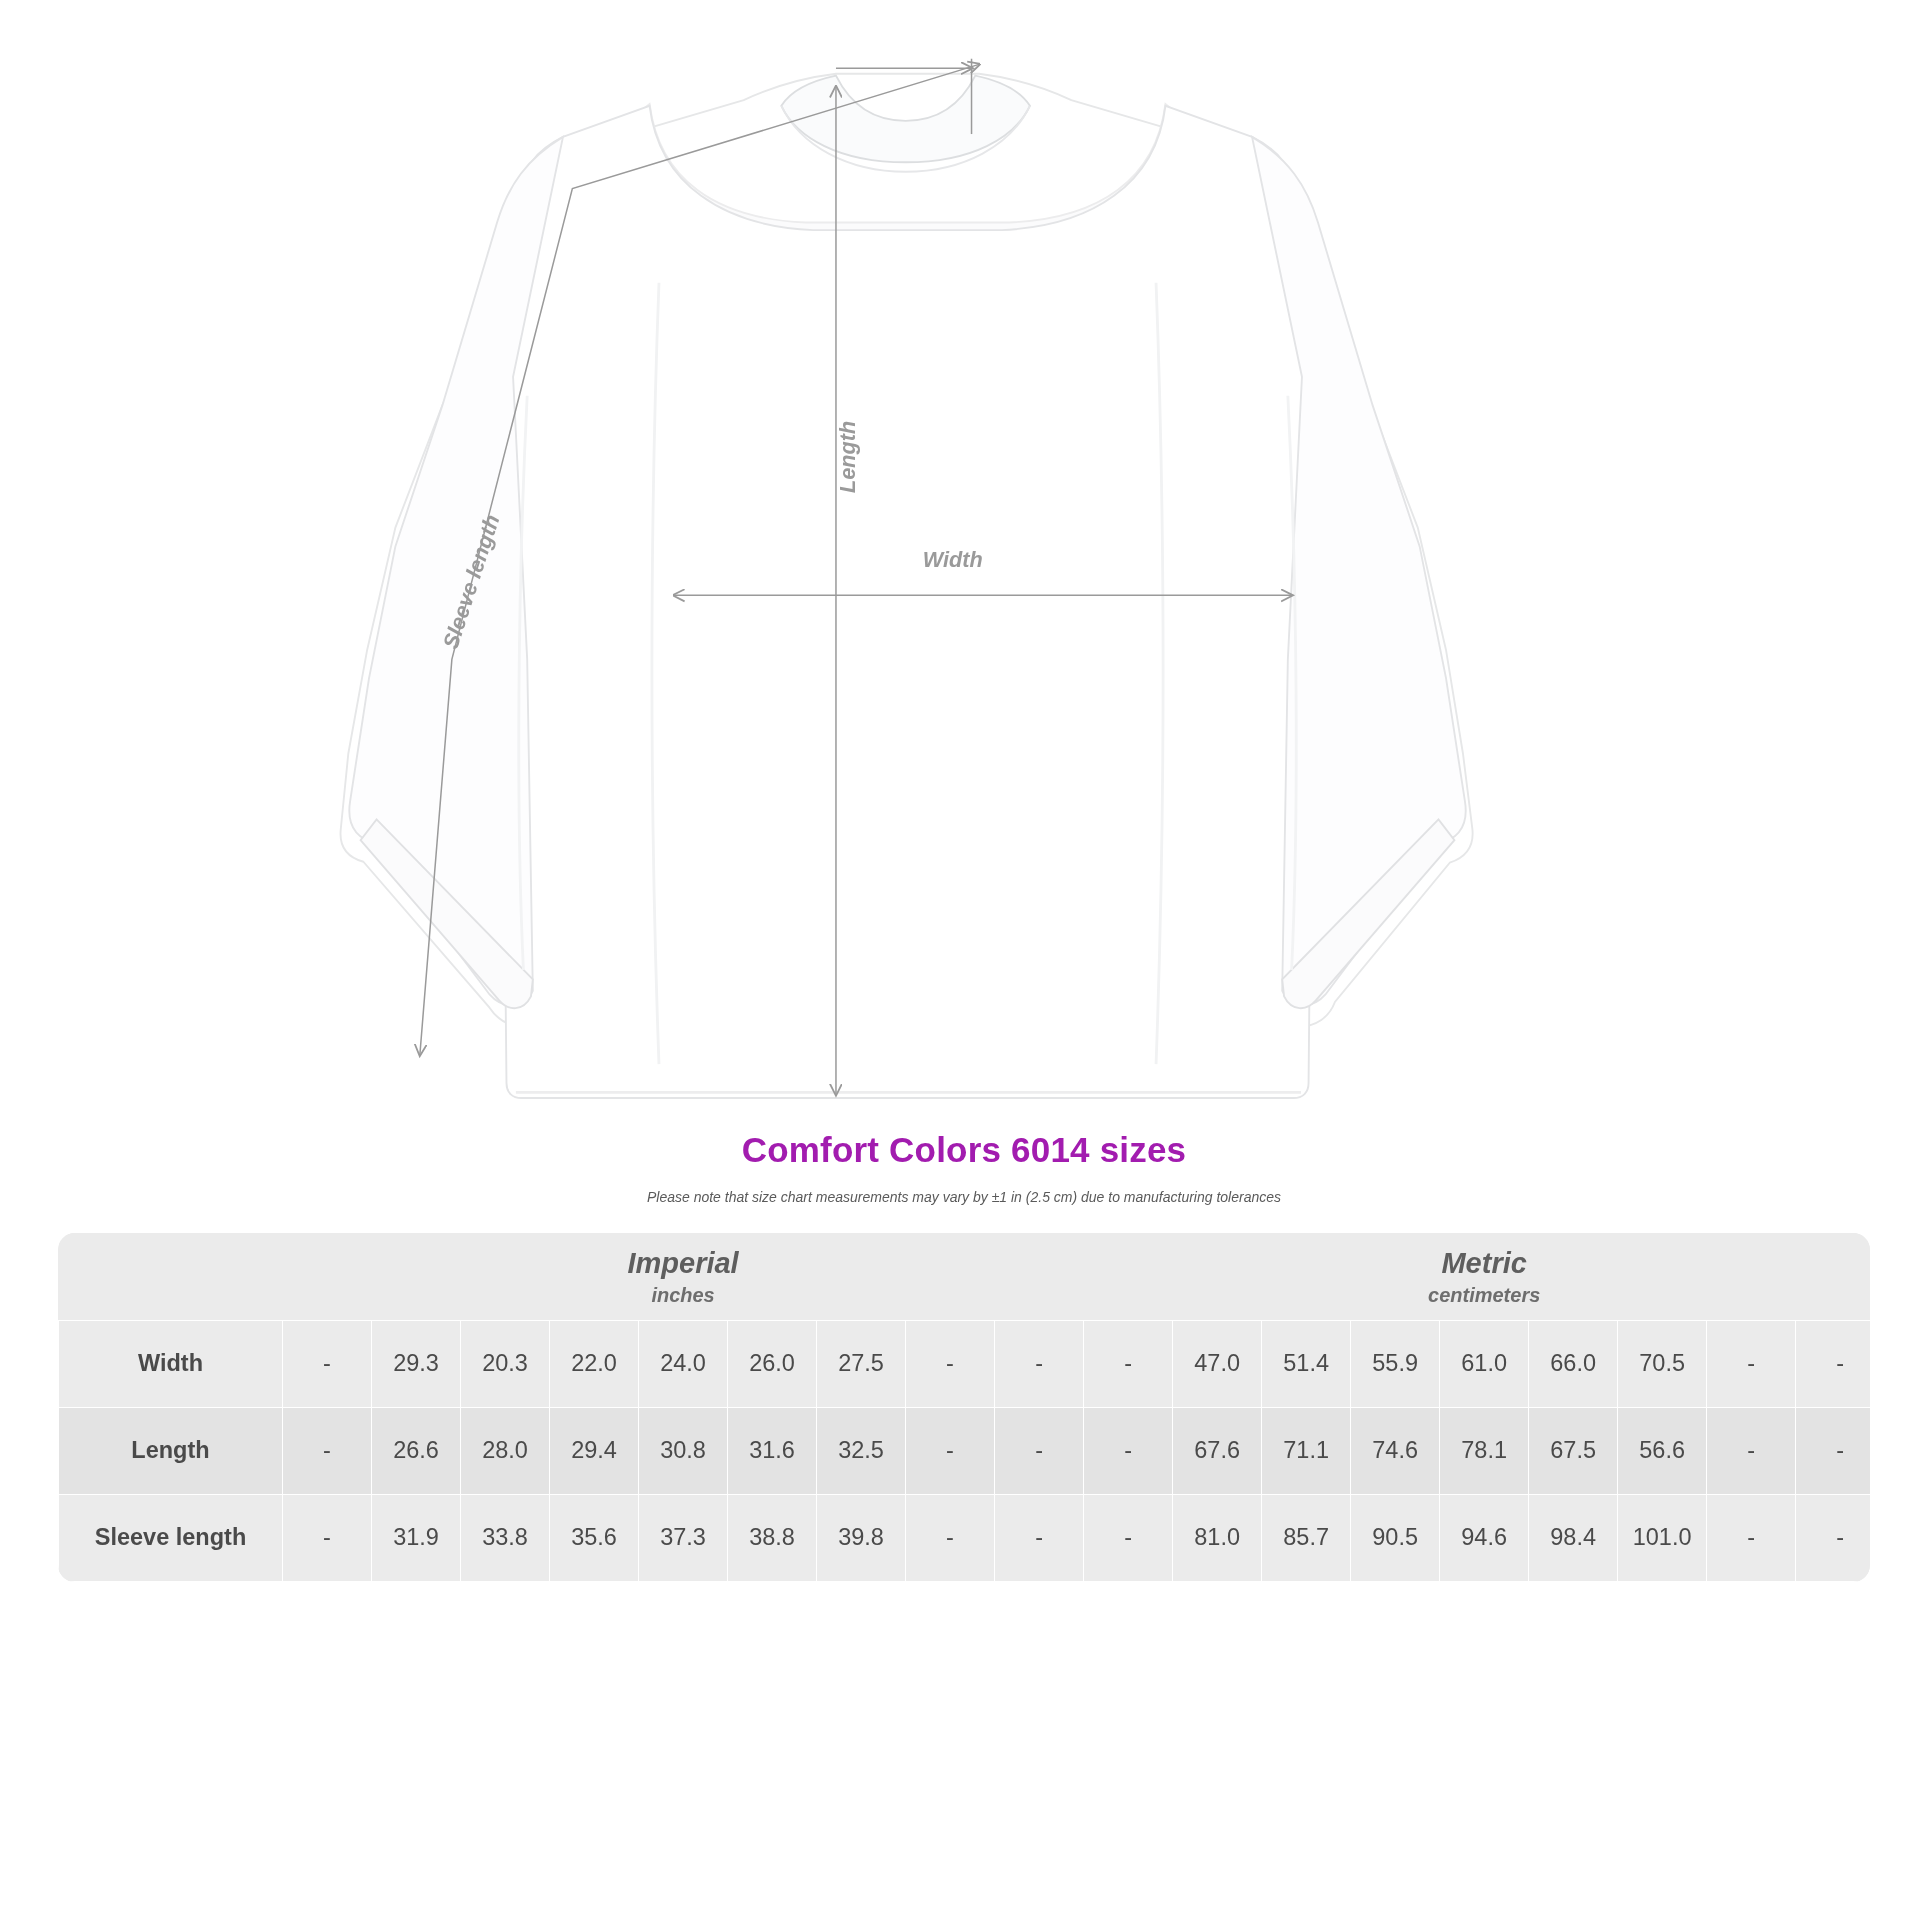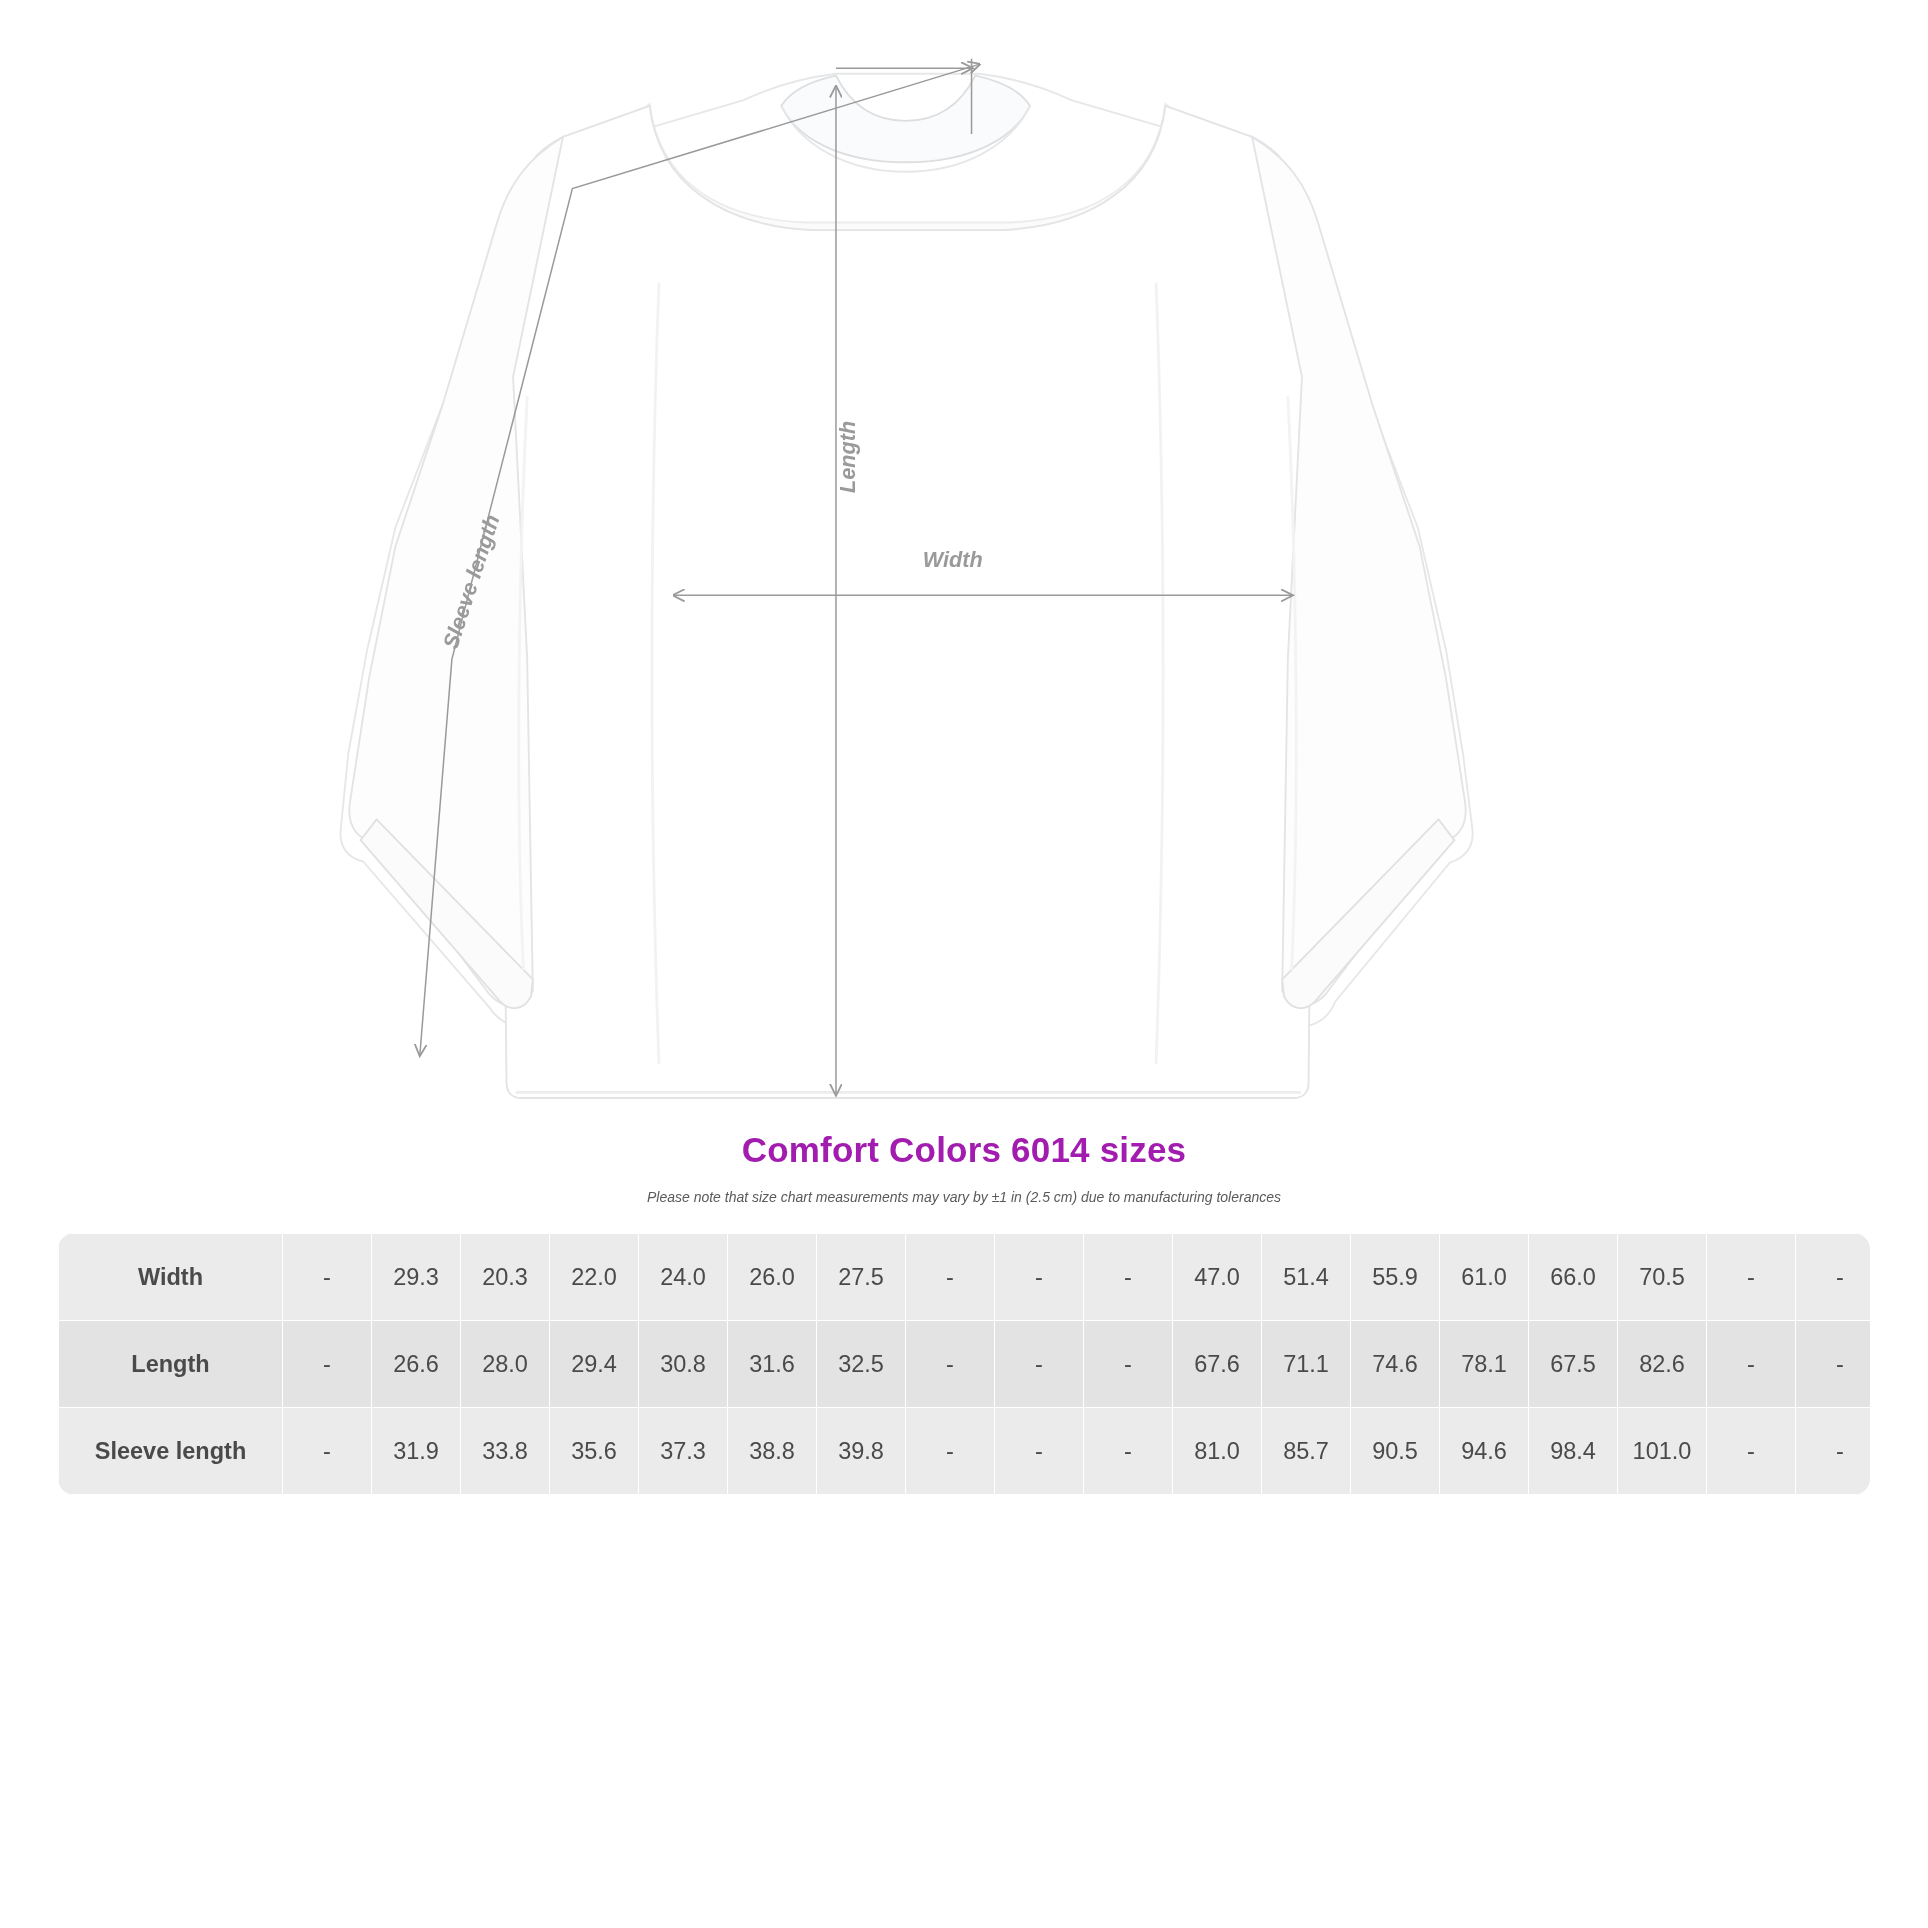--- a/index.html
+++ b/index.html
@@ -261,20 +261,31 @@
   </div>
 
   <div class="table-wrap">
     <table class="size-table">
       <colgroup>
         <col style="width:224px">
         <col span="9" style="width:89px">
         <col span="9" style="width:89px">
       </colgroup>
       <thead>
+        <tr>
+          <th class="corner-cell"></th>
+          <th class="unit-head" colspan="9">
+            <div class="unit-name">Imperial</div>
+            <div class="unit-sub">inches</div>
+          </th>
+          <th class="unit-head" colspan="9">
+            <div class="unit-name">Metric</div>
+            <div class="unit-sub">centimeters</div>
+          </th>
+        </tr>
       </thead>
       <tbody id="table-body">
           <tr>
             <th class="row-head">Width</th>
             <td>-</td>
             <td>29.3</td>
             <td>20.3</td>
             <td>22.0</td>
             <td>24.0</td>
             <td>26.0</td>
@@ -301,21 +312,21 @@
             <td>31.6</td>
             <td>32.5</td>
             <td>-</td>
             <td>-</td>
             <td>-</td>
             <td>67.6</td>
             <td>71.1</td>
             <td>74.6</td>
             <td>78.1</td>
             <td>67.5</td>
-            <td>82.6</td>
+            <td>56.6</td>
             <td>-</td>
             <td>-</td>
           </tr>
           <tr>
             <th class="row-head">Sleeve length</th>
             <td>-</td>
             <td>31.9</td>
             <td>33.8</td>
             <td>35.6</td>
             <td>37.3</td>

